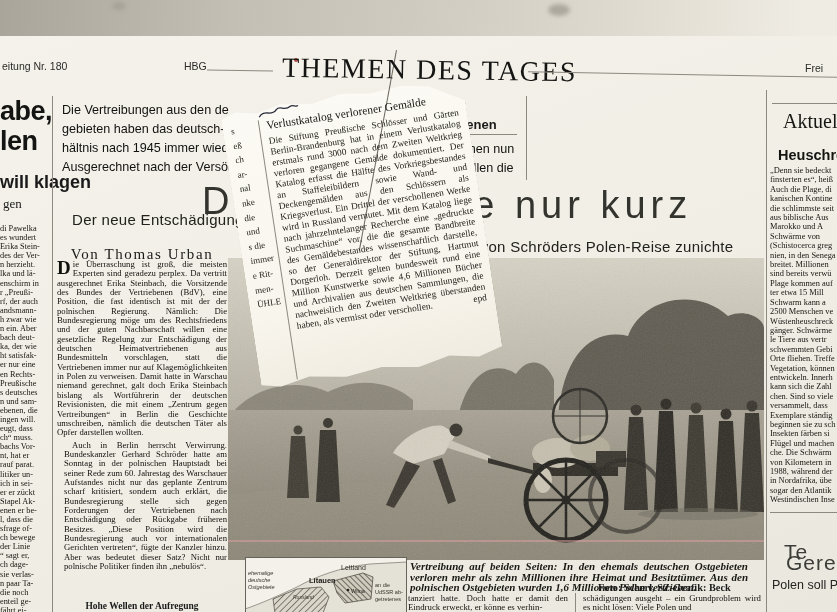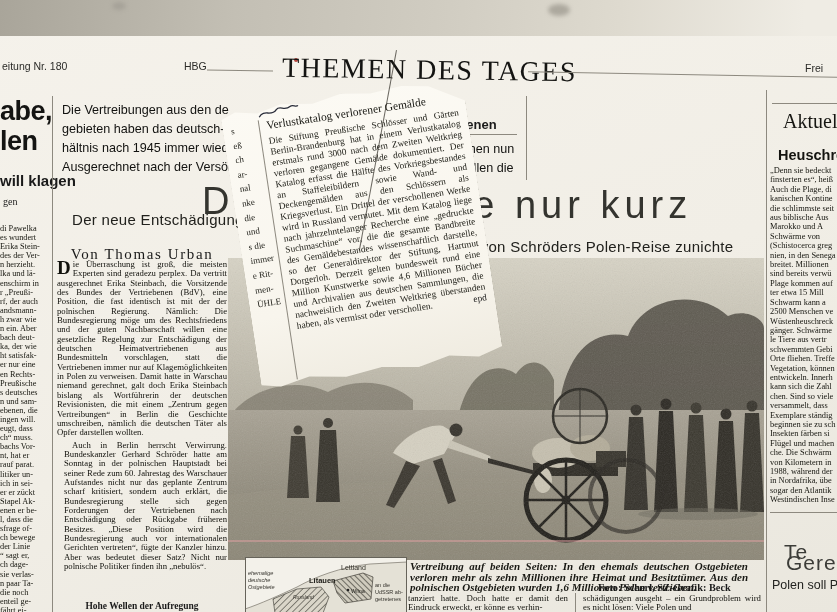--- a/index.html
+++ b/index.html
@@ -74,22 +74,22 @@
   <div class="abs sans mh" style="left:184px;top:60px;">HBG</div>
   <div class="abs rule" style="left:207px;top:70px;width:66px;height:1.3px;transform:rotate(1deg);"></div>
   <div class="abs section-title" style="left:282px;top:54px;">THEMEN DES TAGES</div>
   <div class="abs rule" style="left:528px;top:74px;width:309px;height:1.3px;transform:rotate(1deg);"></div>
   <div class="abs sans mh" style="left:805px;top:62px;">Frei</div>
 
   <div class="abs crease"></div>
 
   <div class="abs sans bigfrag" style="left:0;top:96px;">abe,</div>
   <div class="abs sans bigfrag" style="left:0;top:126px;">len</div>
-  <div class="abs sans" style="left:0;top:172px;font-weight:bold;font-size:15px;">will klagen</div>
-  <div class="abs" style="left:3px;top:196px;font-size:10px;">gen</div>
+  <div class="abs sans" style="left:0;top:172px;font-weight:bold;font-size:18px;">will klagen</div>
+  <div class="abs" style="left:3px;top:196px;font-size:13px;">gen</div>
   <div class="abs pre clip leftbody" style="left:0;top:212px;width:50px;height:400px;">di Pawelka
 es wundert
 Erika Stein-
 des der Ver-
 n herzieht.
 lka und lä-
 enschirm in
 r „Preußi-
 rf, der auch
 andsmann-

